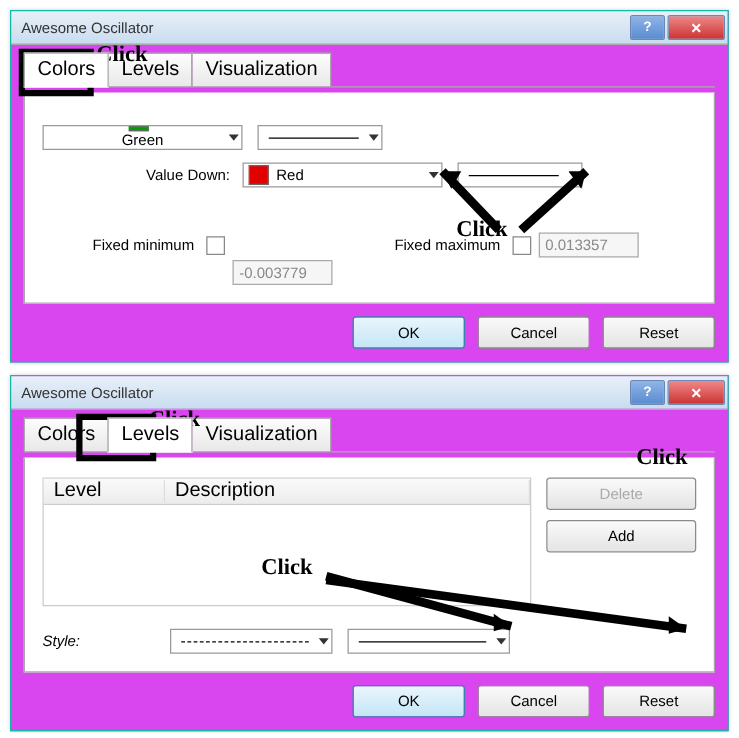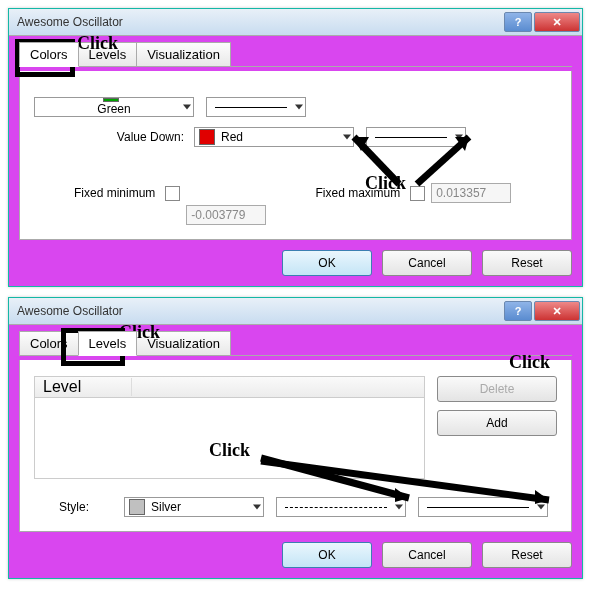--- a/index.html
+++ b/index.html
@@ -54,21 +54,21 @@
   margin-bottom: 4px;
 }
 .tab {
   padding: 4px 10px;
   border: 1px solid #aaa;
   border-bottom: none;
   background: linear-gradient(to bottom,#fdfdfd,#e8e8e8);
   margin-right: -1px;
   position: relative;
   cursor: pointer;
-  font-size: 13px;
+  font-size: 16px;
 }
 .tab.active {
   background: #fff;
   border-bottom: 1px solid #fff;
   margin-bottom: -1px;
   z-index: 2;
 }
 .panel {
   background: #fff;
   border: 1px solid #aaa;
@@ -294,35 +294,31 @@
     <div class="tabs">
       <div class="tab">Colors</div>
       <div class="tab active">Levels</div>
       <div class="tab">Visualization</div>
     </div>
     <div class="panel">
       <div style="display:flex; gap:12px;">
         <div class="table-area" style="flex:1;">
           <div class="table-head">
             <div class="th" style="width:80px;">Level</div>
+            <div class="th" style="flex:1;">Description</div>
           </div>
           <div class="table-body"></div>
         </div>
         <div class="right-btns">
           <div class="btn disabled">Delete</div>
           <div class="btn">Add</div>
         </div>
       </div>
       <div class="row" style="margin-top:18px; margin-bottom:0;">
-        <div style="width:80px; text-align:center; padding-right:10px;">Style:</div>
-        <div class="combo" style="width:140px;">
-          <div class="color-swatch" style="background:#c0c0c0"></div>
-          <span>Silver</span>
-          <div class="arrow"></div>
-        </div>
+        <div style="width:80px; text-align:left; padding-right:10px;font-style:italic;">Style:</div>
         <div style="width:12px;"></div>
         <div class="combo" style="width:130px;">
           <div class="line-sample dashed"></div>
           <div class="arrow"></div>
         </div>
         <div style="width:12px;"></div>
         <div class="combo" style="width:130px;">
           <div class="line-sample"></div>
           <div class="arrow"></div>
         </div>

